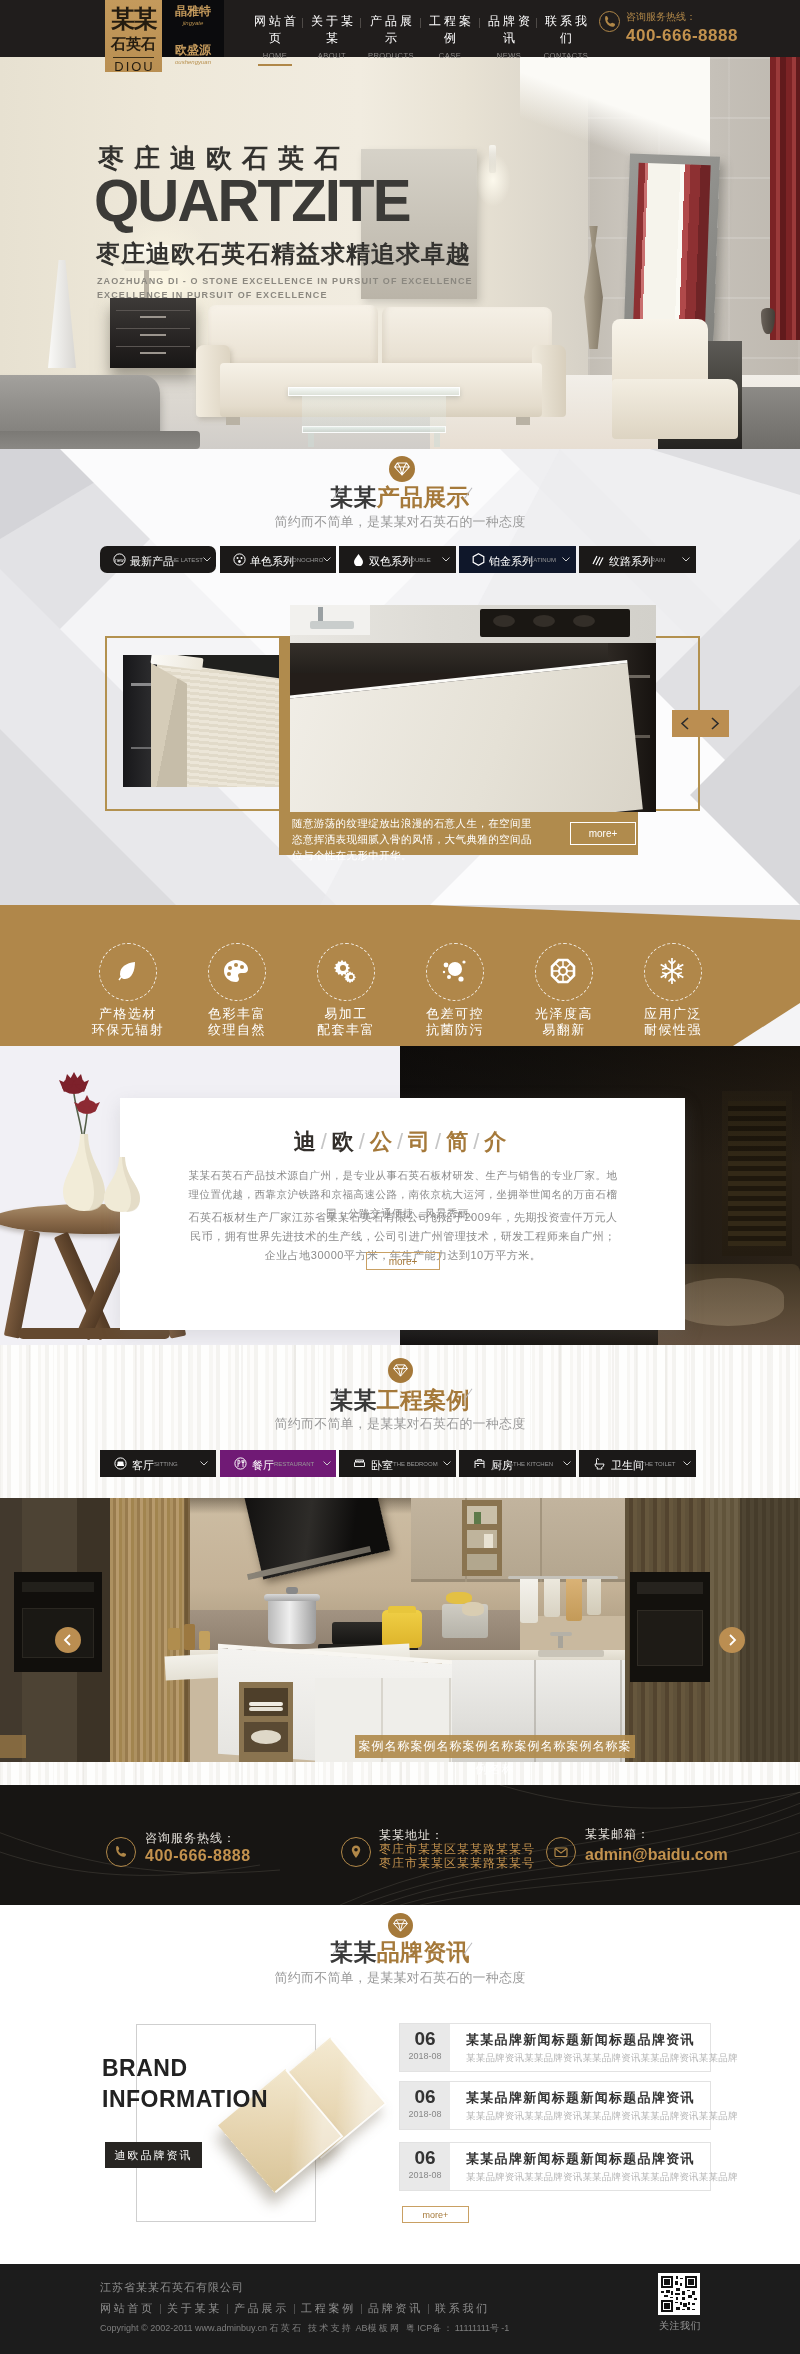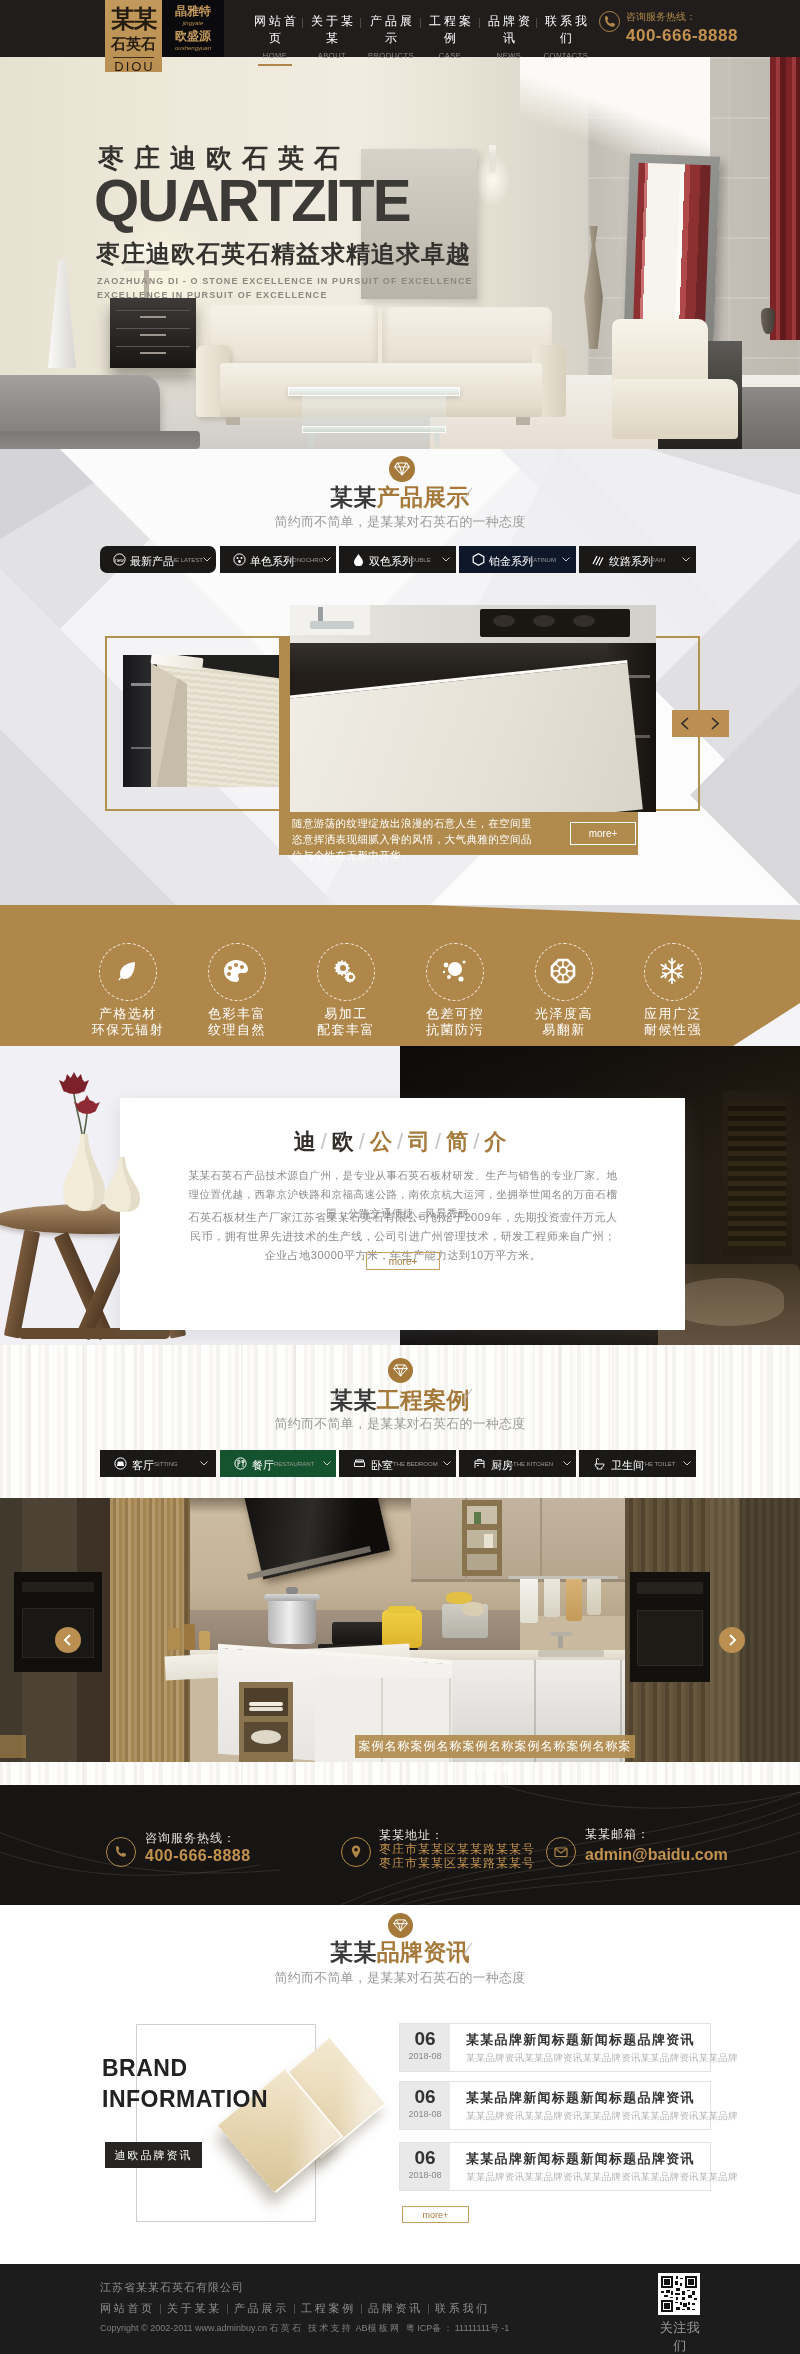--- a/index.html
+++ b/index.html
@@ -18,21 +18,21 @@
   <div class="abs" style="left:105px;top:0;width:57px;height:72px;background:linear-gradient(180deg,#c49a5c,#b98f52);z-index:5;text-align:center;color:#241c10;">
     <div style="font-size:24px;font-weight:bold;margin-top:3px;letter-spacing:-1.5px;">某某</div>
     <div style="font-size:15px;font-weight:bold;margin-top:0px;">石英石</div>
     <div style="width:41px;height:0;border-top:1.5px solid #3a2d17;margin:3px auto 0;"></div>
     <div style="font-size:13px;font-weight:normal;letter-spacing:2px;margin-top:1px;margin-left:2px;">DIOU</div>
   </div>
 
   <div class="abs" style="left:162px;top:0;width:62px;height:57px;background:#0b0b0d;color:#c49a5c;text-align:center;">
     <div style="font-size:12px;font-weight:bold;margin-top:3px;color:#c49a5c;">晶雅特</div>
     <div style="font-size:6px;font-style:italic;color:#b8904e;">jingyate</div>
-    <div style="font-size:12px;font-weight:bold;margin-top:2px;color:#c49a5c;font-family:Liberation Serif, serif;">欧盛源</div>
+    <div style="font-size:12px;font-weight:bold;margin-top:16px;color:#c49a5c;font-family:Liberation Serif, serif;">欧盛源</div>
     <div style="font-size:6px;font-style:italic;color:#b8904e;">oushengyuan</div>
   </div>
 
   <div class="abs" style="left:245px;top:13px;width:60px;text-align:center;">
     <div style="font-size:12px;color:#fff;letter-spacing:3px;margin-left:3px;">网站首页</div>
     <div style="font-size:7.5px;color:#8d8a88;margin-top:4px;letter-spacing:.5px;">HOME</div>
     <div style="width:34px;height:2px;background:#b08748;margin:4px auto 0;"></div>
   </div>
   <div class="abs" style="left:301px;top:16px;color:#55514e;font-size:11px;">|</div>
   <div class="abs" style="left:302px;top:13px;width:60px;text-align:center;">
@@ -431,21 +431,21 @@
       <svg class="abs" style="left:14px;top:7px;" width="13" height="13" viewBox="0 0 13 13">
             <circle cx="6.5" cy="6.5" r="5.6" fill="none" stroke="#fff" stroke-width="1"></circle>
             <path d="M3.5 7.5 L3.5 5.5 Q3.5 4.5 4.5 4.5 L8.5 4.5 Q9.5 4.5 9.5 5.5 L9.5 7.5 M3 7.5 L10 7.5 L10 9 L3 9 Z" fill="#fff"></path>
           </svg>
       <span class="abs" style="left:32px;top:8px;font-size:11px;">客厅</span>
           <span class="abs" style="left:54px;top:11px;font-size:6px;color:#999;white-space:nowrap;">SITTING</span>
       <svg class="abs" style="left:100px;top:11px;" width="8" height="5" viewBox="0 0 8 5">
             <path d="M0.5 0.5 L4 4 L7.5 0.5" fill="none" stroke="#ccc" stroke-width="1"></path>
           </svg>
     </div>
-    <div class="abs" style="left:120px;top:0;width:116px;height:27px;background:#14532d;color:#fff;">
+    <div class="abs" style="left:120px;top:0;width:116px;height:27px;background:#701a75;color:#fff;">
       <svg class="abs" style="left:14px;top:7px;" width="13" height="13" viewBox="0 0 13 13">
             <circle cx="6.5" cy="6.5" r="5.6" fill="none" stroke="#fff" stroke-width="1"></circle>
             <path d="M4 3 L4 10 M4 3 Q6 3 6 5 Q6 7 4 7 M9 3 L9 10 M8 3 L8 5.5 L10 5.5 L10 3" stroke="#fff" stroke-width=".9" fill="none"></path>
           </svg>
       <span class="abs" style="left:32px;top:8px;font-size:11px;">餐厅</span>
           <span class="abs" style="left:54px;top:11px;font-size:6px;color:#999;white-space:nowrap;">RESTAURANT</span>
       <svg class="abs" style="left:103px;top:11px;" width="8" height="5" viewBox="0 0 8 5">
             <path d="M0.5 0.5 L4 4 L7.5 0.5" fill="none" stroke="#ccc" stroke-width="1"></path>
           </svg>
     </div>
@@ -733,15 +733,15 @@
             <rect x="16" y="15" width="1" height="2"></rect>
             <rect x="18" y="16" width="2" height="1"></rect>
             <rect x="9" y="18" width="2" height="2"></rect>
         <rect x="12" y="19" width="2" height="1"></rect>
             <rect x="15" y="18" width="2" height="2"></rect>
             <rect x="18" y="19" width="2" height="1"></rect>
       </g>
     </svg>
   </div>
 
-  <div class="abs" style="left:656px;top:55px;width:48px;text-align:center;font-size:13px;color:#9a9a9a;letter-spacing:.5px;">关注我们</div>
+  <div class="abs" style="left:656px;top:55px;width:48px;text-align:center;font-size:10px;color:#9a9a9a;letter-spacing:.5px;">关注我们</div>
 </div>
 </div>
 
 </body></html>

